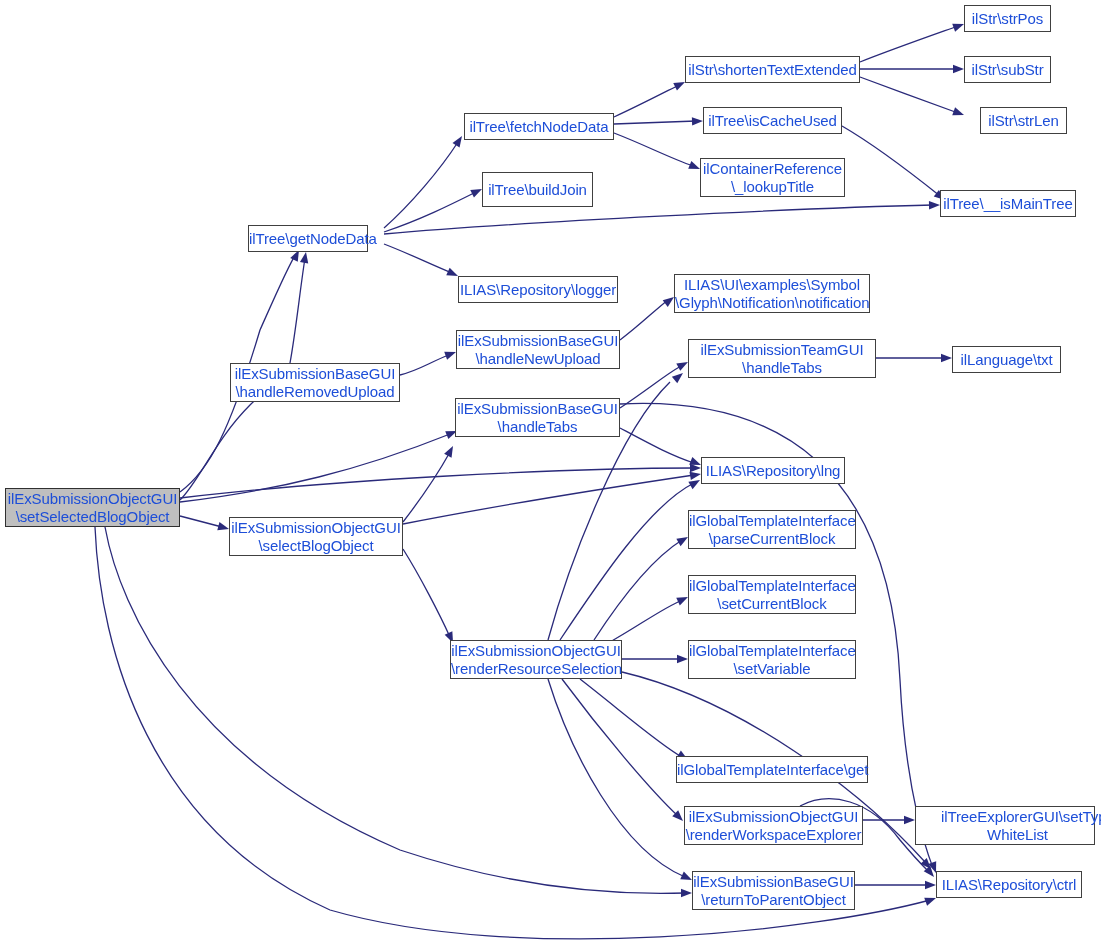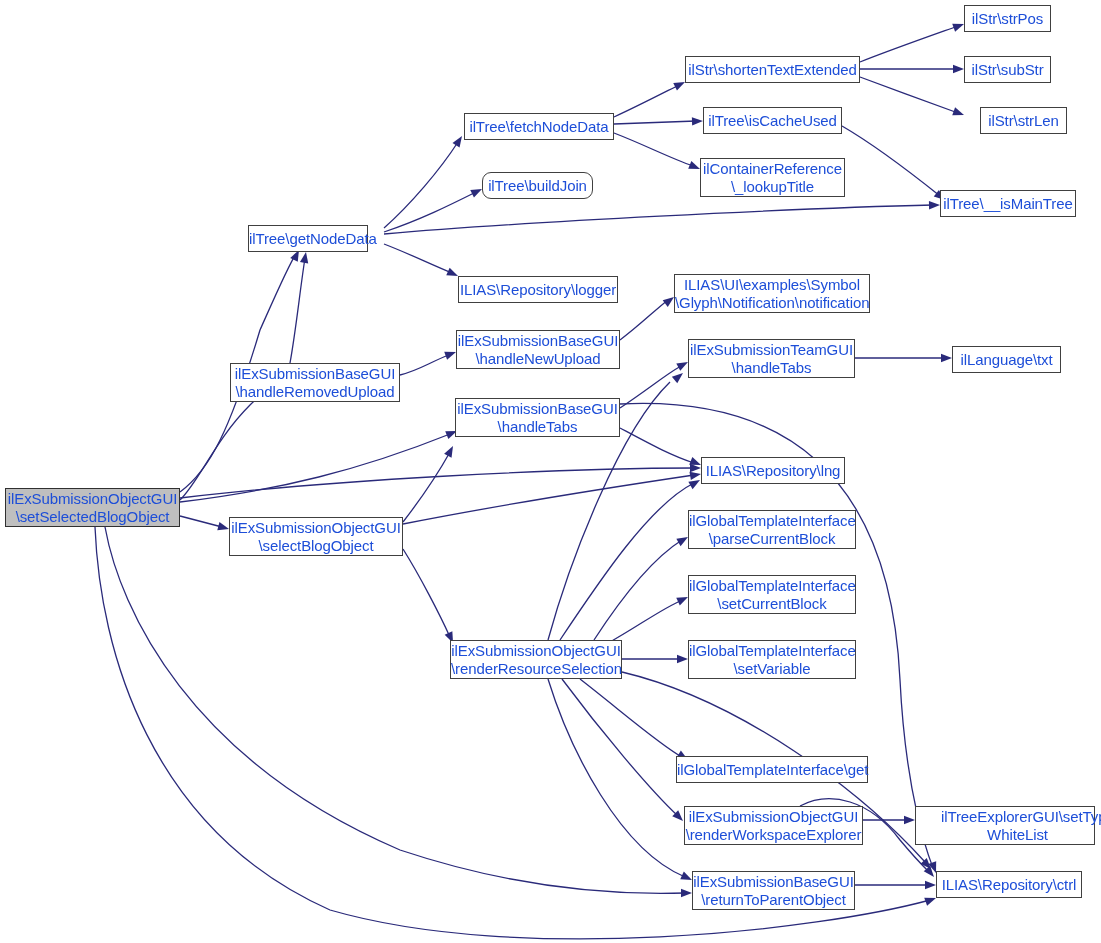--- a/index.html
+++ b/index.html
@@ -137,35 +137,35 @@
     </svg>
   <div id="node-layer">
       <div class="node highlight" style="left: 5px; top: 488px; width: 175px; height: 39px;"><span class="node-label">ilExSubmissionObjectGUI
 \setSelectedBlogObject</span></div>
       <div class="node" style="left: 230px; top: 363px; width: 170px; height: 39px;"><span class="node-label">ilExSubmissionBaseGUI
 \handleRemovedUpload</span></div>
       <div class="node" style="left: 229px; top: 517px; width: 174px; height: 39px;"><span class="node-label">ilExSubmissionObjectGUI
 \selectBlogObject</span></div>
       <div class="node" style="left: 248px; top: 225px; width: 120px; height: 27px;"><span class="node-label">ilTree\getNodeData</span></div>
       <div class="node" style="left: 464px; top: 113px; width: 150px; height: 27px;"><span class="node-label">ilTree\fetchNodeData</span></div>
-      <div class="node" style="left: 482px; top: 172px; width: 111px; height: 27px; border-radius: 9px;"><span class="node-label">ilTree\buildJoin</span></div>
+      <div class="node" style="left: 482px; top: 172px; width: 111px; height: 35px;"><span class="node-label">ilTree\buildJoin</span></div>
       <div class="node" style="left: 458px; top: 276px; width: 160px; height: 27px;"><span class="node-label">ILIAS\Repository\logger</span></div>
       <div class="node" style="left: 456px; top: 330px; width: 164px; height: 39px;"><span class="node-label">ilExSubmissionBaseGUI
 \handleNewUpload</span></div>
       <div class="node" style="left: 455px; top: 398px; width: 165px; height: 39px;"><span class="node-label">ilExSubmissionBaseGUI
 \handleTabs</span></div>
       <div class="node" style="left: 450px; top: 640px; width: 172px; height: 39px;"><span class="node-label">ilExSubmissionObjectGUI
 \renderResourceSelection</span></div>
       <div class="node" style="left: 685px; top: 56px; width: 175px; height: 27px;"><span class="node-label">ilStr\shortenTextExtended</span></div>
       <div class="node" style="left: 703px; top: 107px; width: 139px; height: 27px; justify-content: center;"><span class="node-label">ilTree\isCacheUsed</span></div>
       <div class="node" style="left: 700px; top: 158px; width: 145px; height: 39px;"><span class="node-label">ilContainerReference
 \_lookupTitle</span></div>
       <div class="node" style="left: 674px; top: 274px; width: 196px; height: 39px;"><span class="node-label">ILIAS\UI\examples\Symbol
 \Glyph\Notification\notification</span></div>
-      <div class="node" style="left: 688px; top: 339px; width: 167px; height: 39px;"><span class="node-label">ilExSubmissionTeamGUI
+      <div class="node" style="left: 688px; top: 339px; width: 188px; height: 39px;"><span class="node-label">ilExSubmissionTeamGUI
 \handleTabs</span></div>
       <div class="node" style="left: 701px; top: 457px; width: 144px; height: 27px;"><span class="node-label">ILIAS\Repository\lng</span></div>
       <div class="node" style="left: 688px; top: 510px; width: 168px; height: 39px;"><span class="node-label">ilGlobalTemplateInterface
 \parseCurrentBlock</span></div>
       <div class="node" style="left: 688px; top: 575px; width: 168px; height: 39px;"><span class="node-label">ilGlobalTemplateInterface
 \setCurrentBlock</span></div>
       <div class="node" style="left: 688px; top: 640px; width: 168px; height: 39px;"><span class="node-label">ilGlobalTemplateInterface
 \setVariable</span></div>
       <div class="node" style="left: 676px; top: 756px; width: 192px; height: 27px;"><span class="node-label">ilGlobalTemplateInterface\get</span></div>
       <div class="node" style="left: 684px; top: 806px; width: 179px; height: 39px;"><span class="node-label">ilExSubmissionObjectGUI

